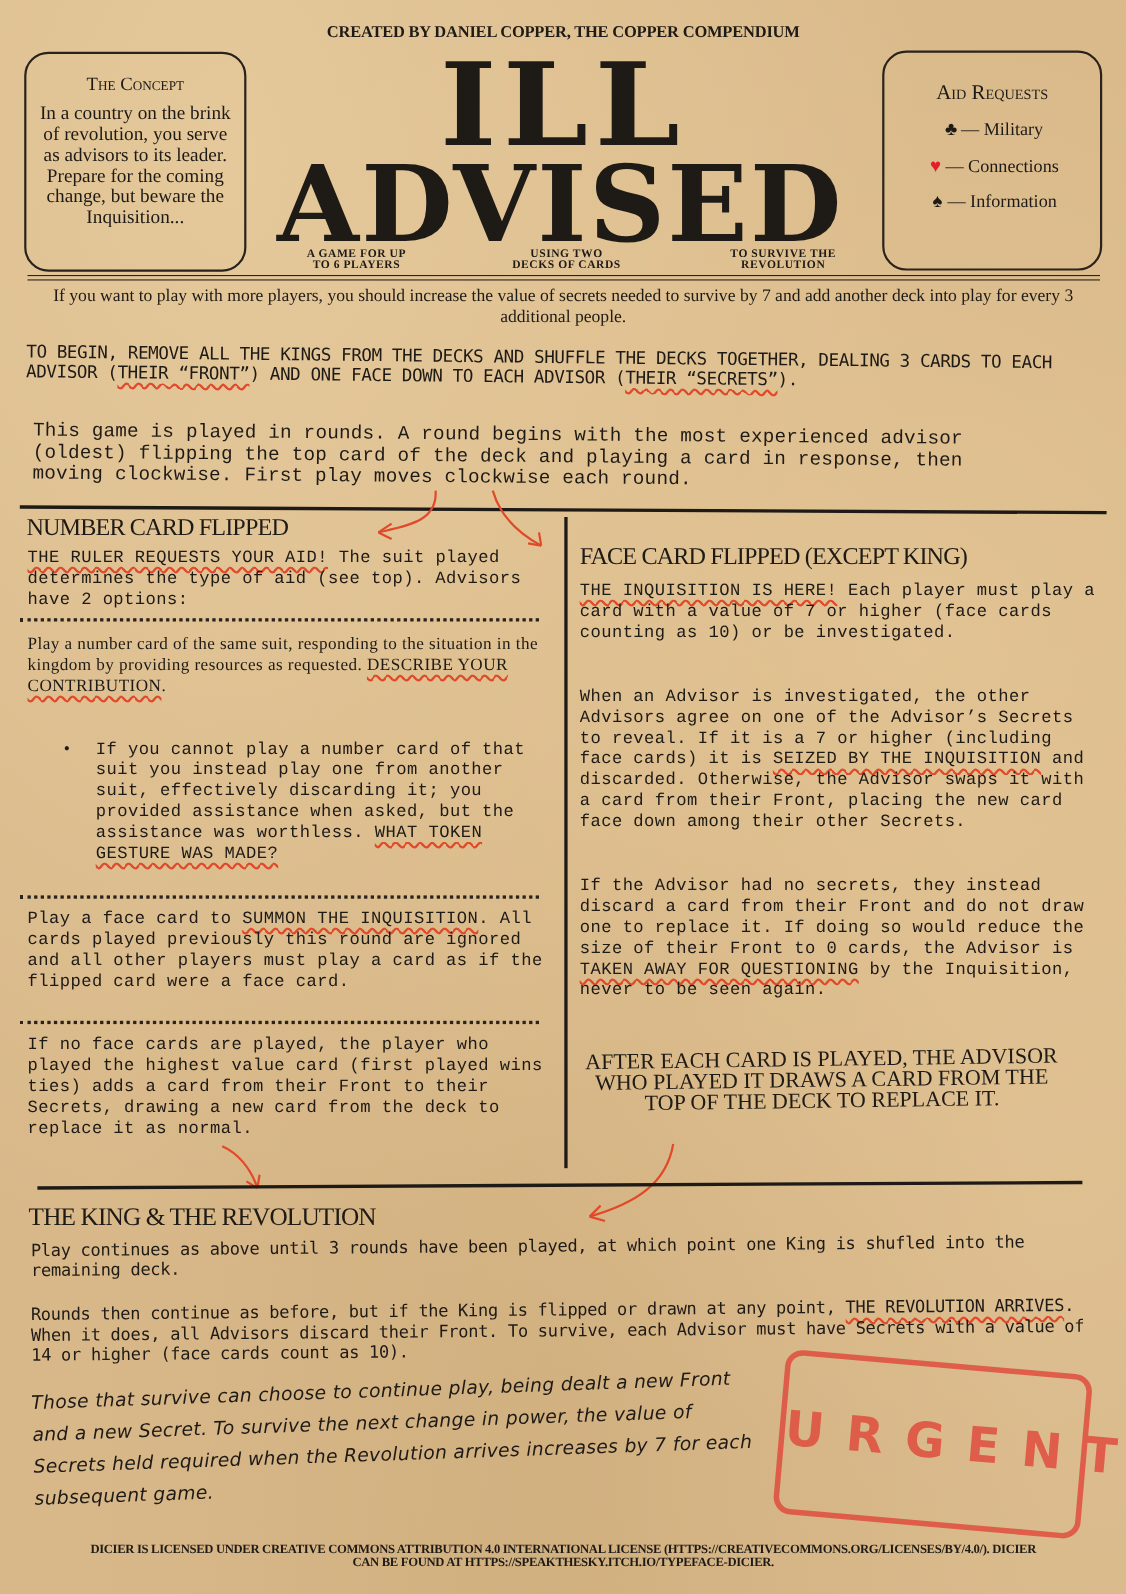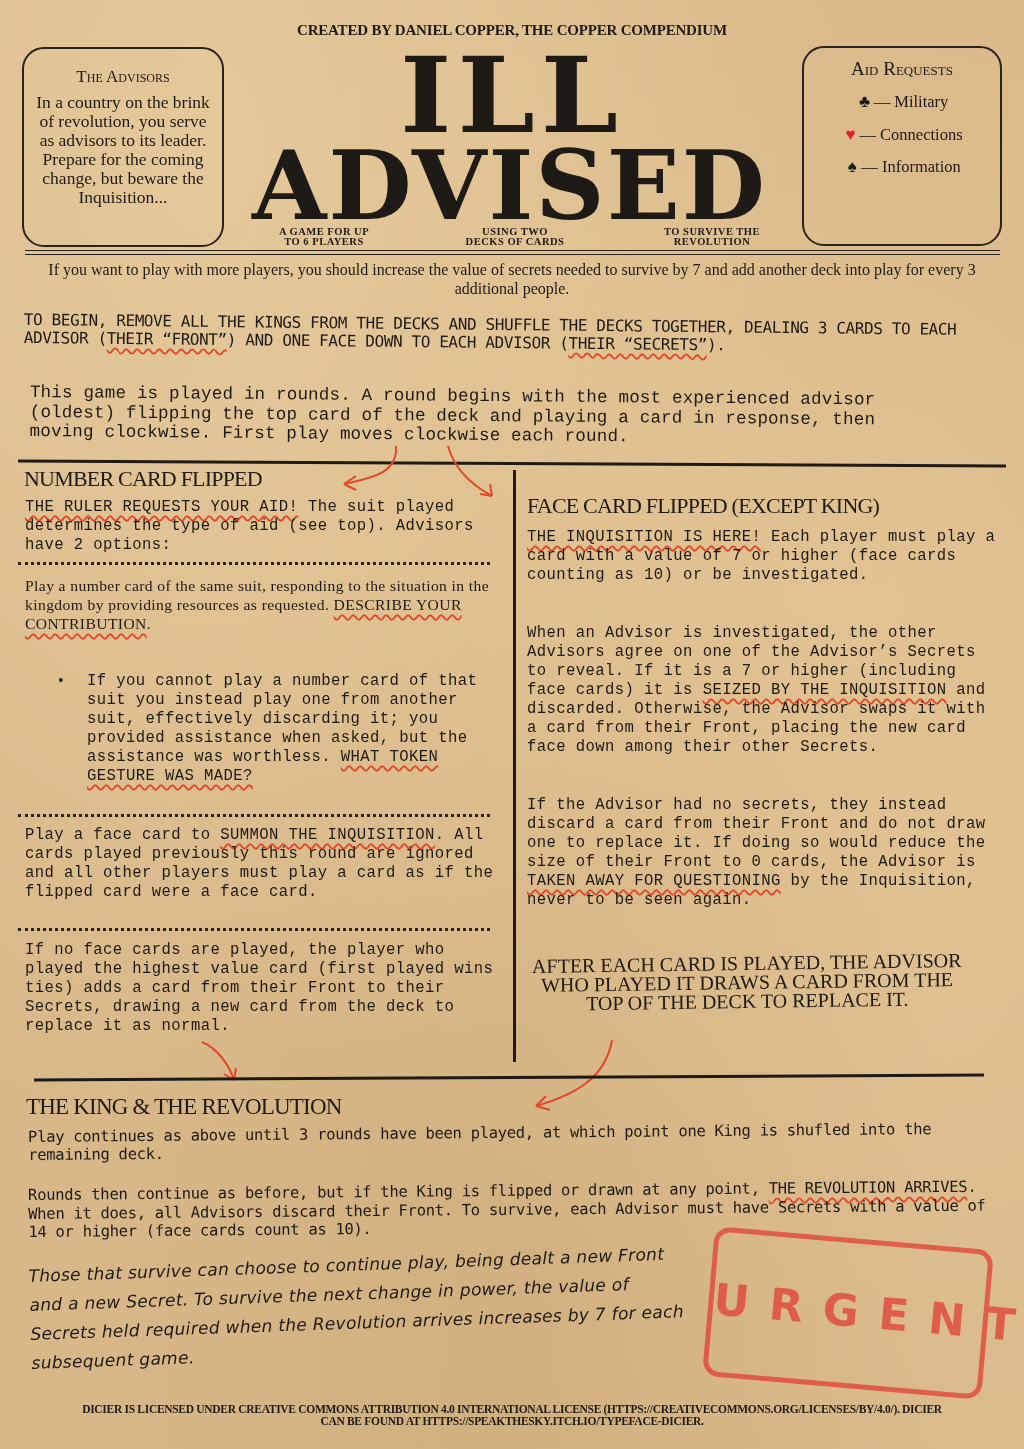--- a/index.html
+++ b/index.html
@@ -14,21 +14,21 @@
     color:#1e1a16;
     font-family: "Liberation Serif", serif;
   }
   .abs { position:absolute; }
   .credit { top:22px; left:0; width:1024px; text-align:center; font-size:15px; font-weight:bold; letter-spacing:-0.2px; }
   .fbox { border:2.5px solid #2a221c; border-radius:22px; box-sizing:border-box; text-align:center; }
   .fbox::before, .fbox::after { content:""; position:absolute; }
   .concept { left:22px; top:47px; width:202px; height:200px; padding-top:18px; }
   .concept .h { font-size:17px; font-variant:small-caps; margin-bottom:6px; }
   .concept .b { font-size:17.5px; line-height:19px; padding:0 6px; }
-  .aid { left:802px; top:46px; width:200px; height:200px; padding-top:10px; }
+  .aid { left:802px; top:46px; width:200px; height:200px; padding-top:26px; }
   .aid .h { font-size:19px; font-variant:small-caps; margin-bottom:6px; }
   .aid .row { font-size:16.5px; height:32.5px; line-height:32px; }
   .suit { display:inline-block; width:18px; text-align:center; font-size:17px; }
   .title1 { top:46px; left:0; width:1024px; text-align:center; font-family:"DejaVu Serif", serif; font-weight:bold; font-size:110px; line-height:100px; letter-spacing:6px; transform:scaleY(0.95); }
   .title2 { top:136px; left:0; width:1019px; text-align:center; font-family:"DejaVu Serif", serif; font-weight:bold; font-size:96px; line-height:100px; letter-spacing:2px; }
   .tag { top:227px; font-size:10.5px; font-weight:bold; line-height:10px; text-align:center; letter-spacing:0.5px; }
   .rule2 { left:25px; width:975px; height:0; border-top:1.5px solid #2a221c; }
   .moreplayers { top:260px; left:20px; width:984px; text-align:center; font-size:16px; line-height:19px; }
   .begin { top:311px; left:24px; width:960px; font-family:"DejaVu Sans Mono", monospace; font-size:16px; line-height:17.5px; letter-spacing:-0.4px; transform:rotate(0.6deg); transform-origin:left top; }
   .rounds { top:383px; left:30px; width:900px; font-family:"Liberation Mono", monospace; font-size:17.5px; line-height:19.5px; letter-spacing:0.2px; transform:rotate(0.5deg); transform-origin:left top; }
@@ -44,21 +44,21 @@
   .stamp span { display:block; text-align:center; color:#e0473a; font-family:"DejaVu Sans", sans-serif; font-weight:bold; font-size:44px; letter-spacing:20px; margin-top:42px; }
   .footer { top:1403px; left:20px; width:984px; text-align:center; font-size:11.5px; line-height:12px; font-weight:bold; letter-spacing:-0.3px; }
   .arrow { position:absolute; }
 </style>
 </head>
 <body>
 
 <div class="abs credit">CREATED BY DANIEL COPPER, THE COPPER COMPENDIUM</div>
 
 <div class="abs fbox concept">
-  <div class="h">The Advisors</div>
+  <div class="h">The Concept</div>
   <div class="b">In a country on the brink of revolution, you serve as advisors to its leader. Prepare for the coming change, but beware the Inquisition...</div>
 </div>
 
 <div class="abs title1">ILL</div>
 <div class="abs title2">ADVISED</div>
 
 <div class="abs tag" style="left:250px;width:148px;">
   <div>A GAME FOR UP</div>
   <div>TO 6 PLAYERS</div>
 </div>

